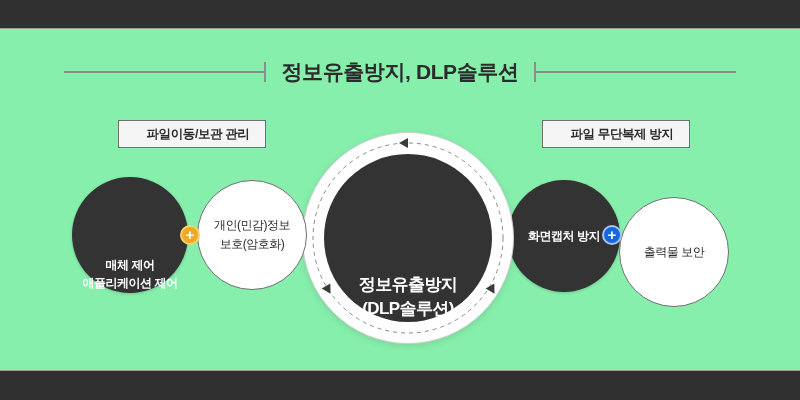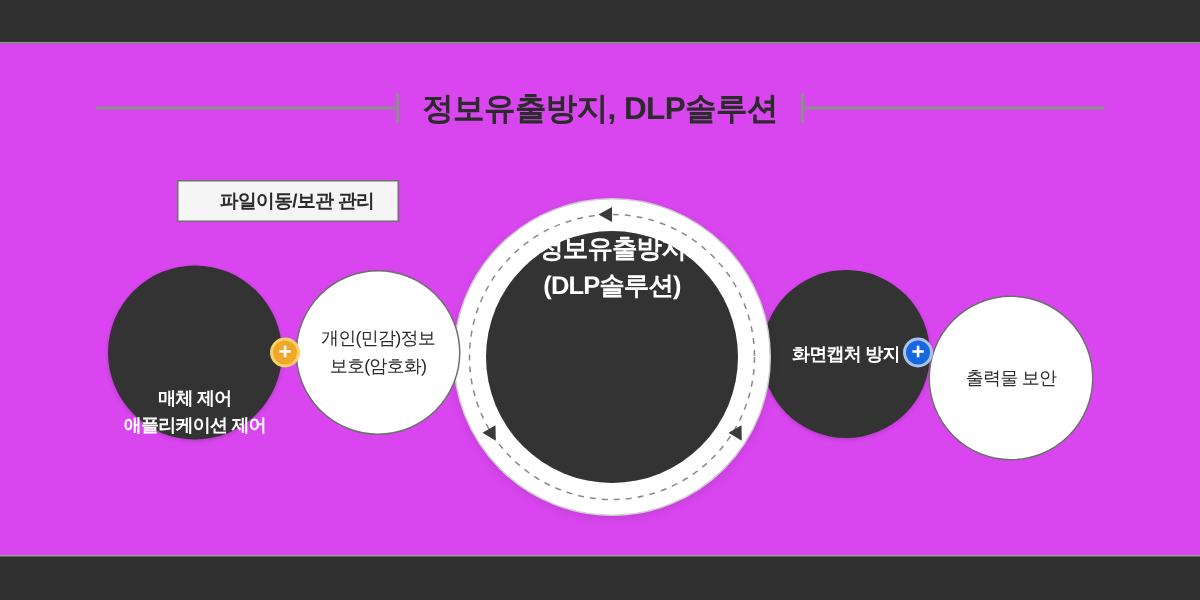--- a/index.html
+++ b/index.html
@@ -12,21 +12,21 @@
     height: 400px;
     background: #f5f5f5;
     font-family: "Liberation Sans", "DejaVu Sans", sans-serif;
     overflow: hidden;
   }
 
   #stage {
     position: relative;
     width: 800px;
     height: 400px;
-    background: #d946ef;
+    background: #86efac;
     overflow: hidden;
   }
 
   
   .bar {
     position: absolute;
     left: 0;
     width: 800px;
     background: #303030;
   }
@@ -150,21 +150,21 @@
     left: 22px;
     top: 22px;
     width: 168px;
     height: 168px;
     border-radius: 50%;
     background: #333333;
     color: #ffffff;
     display: flex;
     flex-direction: column;
     align-items: center;
-    justify-content: flex-start;
+    justify-content: flex-end;
     text-align: center;
     font-size: 17px;
     font-weight: bold;
     line-height: 1.45;
     letter-spacing: -0.6px;
   }
   #hub-core .line { white-space: nowrap; display: block; }
 
   
   .badge {
@@ -206,20 +206,21 @@
 
   <div class="title-row">
     <div class="rule left"></div>
     <div class="tick"></div>
     <div class="title-text">정보유출방지, DLP솔루션</div>
     <div class="tick"></div>
     <div class="rule right"></div>
   </div>
 
   <div class="caption-box" id="caption-left">파일이동/보관 관리</div>
+  <div class="caption-box" id="caption-right">파일 무단복제 방지</div>
 
   <div class="node dark" id="node-0">
     <span class="line">매체 제어</span>
     <span class="line">애플리케이션 제어</span>
   </div>
 
   <div class="badge" id="badge-gold">
     <span class="glyph">+</span>
   </div>
 

